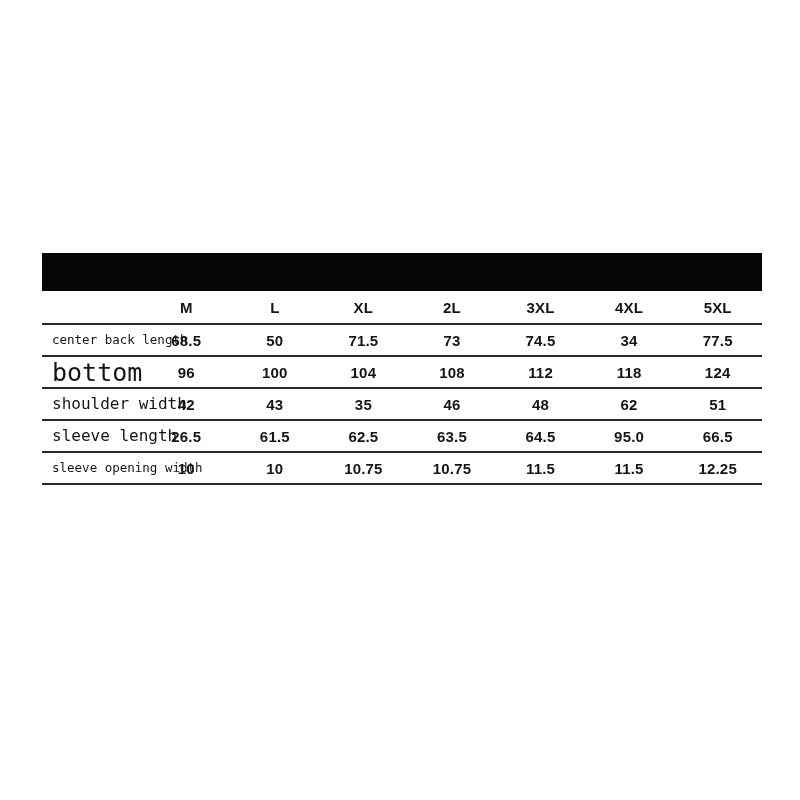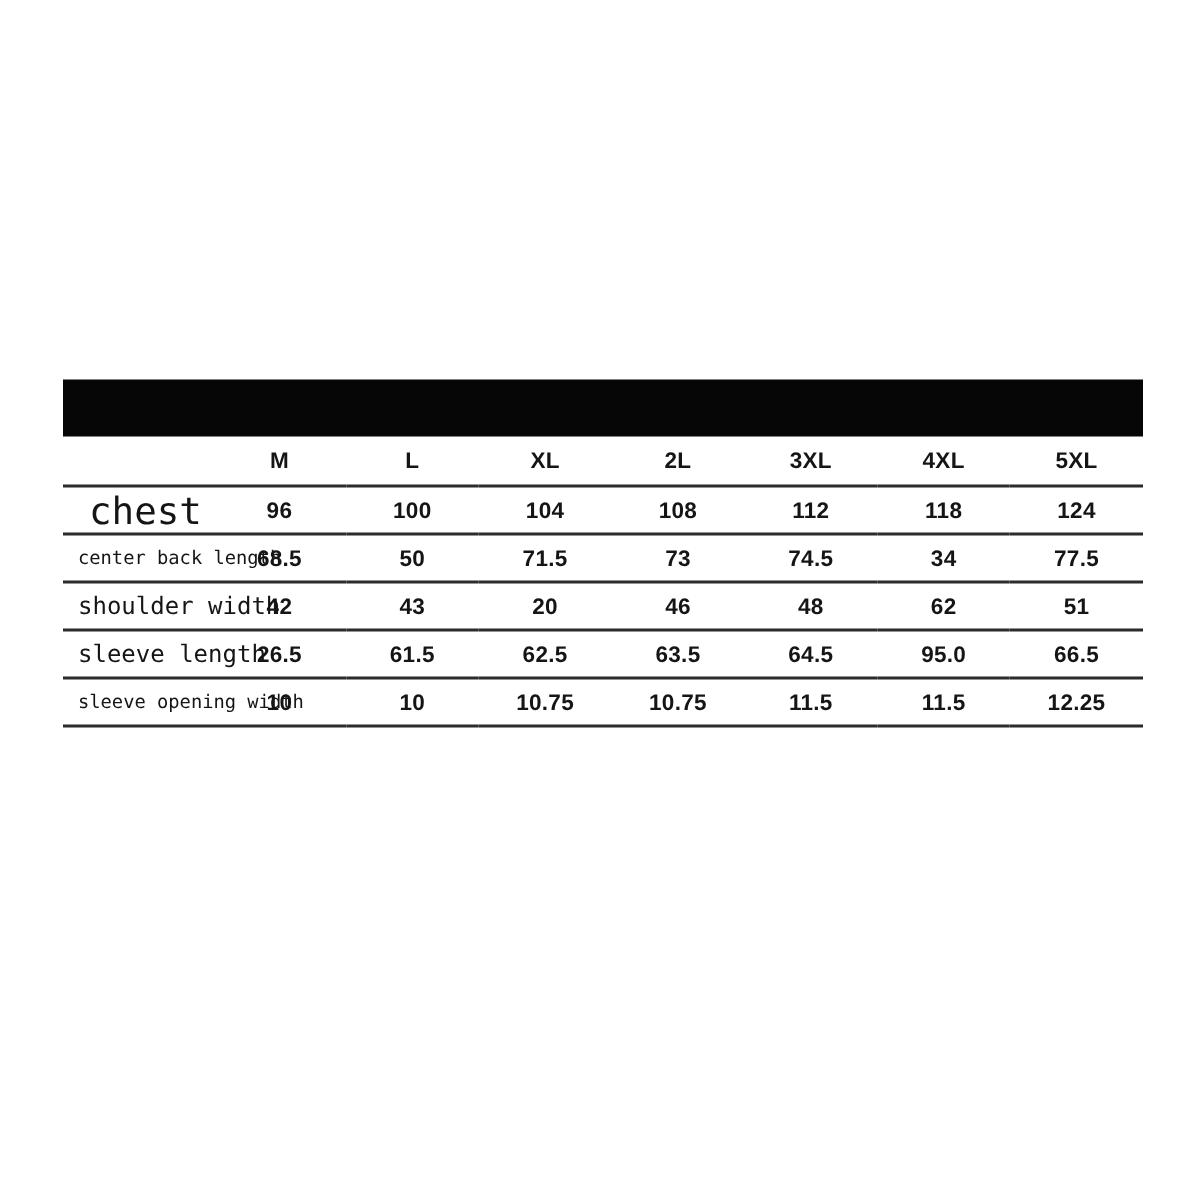--- a/index.html
+++ b/index.html
@@ -84,44 +84,44 @@
           <th class="col-head">L</th>
           <th class="col-head">XL</th>
           <th class="col-head">2L</th>
           <th class="col-head">3XL</th>
           <th class="col-head">4XL</th>
           <th class="col-head">5XL</th>
         </tr>
     </thead>
     <tbody>
         <tr>
-          <th class="row-label large">chest</th>
-          <td class="val">96</td>
-          <td class="val">100</td>
-          <td class="val">104</td>
-          <td class="val">108</td>
-          <td class="val">112</td>
-          <td class="val">118</td>
-          <td class="val">124</td>
-        </tr>
-        <tr>
           <th class="row-label small">center back length</th>
           <td class="val">68.5</td>
           <td class="val">50</td>
           <td class="val">71.5</td>
           <td class="val">73</td>
           <td class="val">74.5</td>
           <td class="val">34</td>
           <td class="val">77.5</td>
         </tr>
         <tr>
+          <th class="row-label large">bottom</th>
+          <td class="val">96</td>
+          <td class="val">100</td>
+          <td class="val">104</td>
+          <td class="val">108</td>
+          <td class="val">112</td>
+          <td class="val">118</td>
+          <td class="val">124</td>
+        </tr>
+        <tr>
           <th class="row-label medium">shoulder width</th>
           <td class="val">42</td>
           <td class="val">43</td>
-          <td class="val">20</td>
+          <td class="val">35</td>
           <td class="val">46</td>
           <td class="val">48</td>
           <td class="val">62</td>
           <td class="val">51</td>
         </tr>
         <tr>
           <th class="row-label medium">sleeve length</th>
           <td class="val">26.5</td>
           <td class="val">61.5</td>
           <td class="val">62.5</td>

